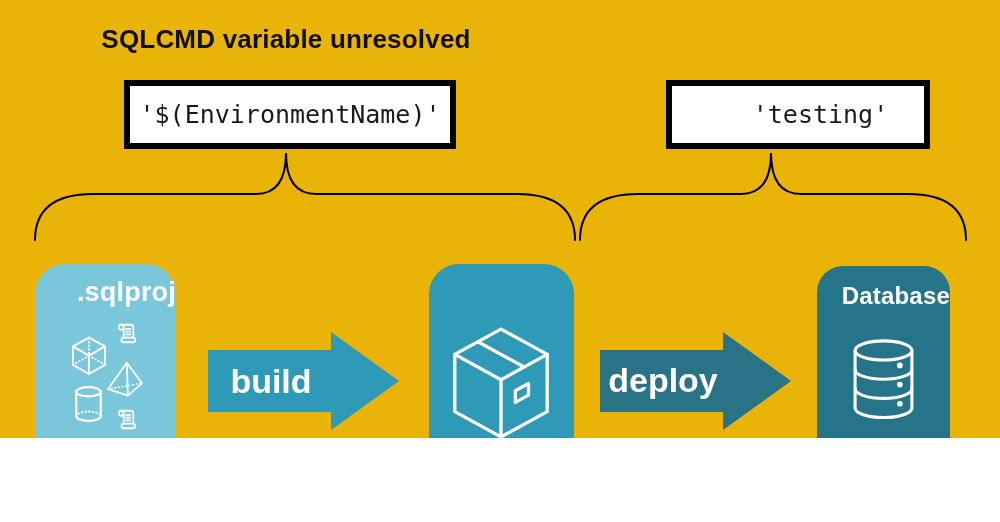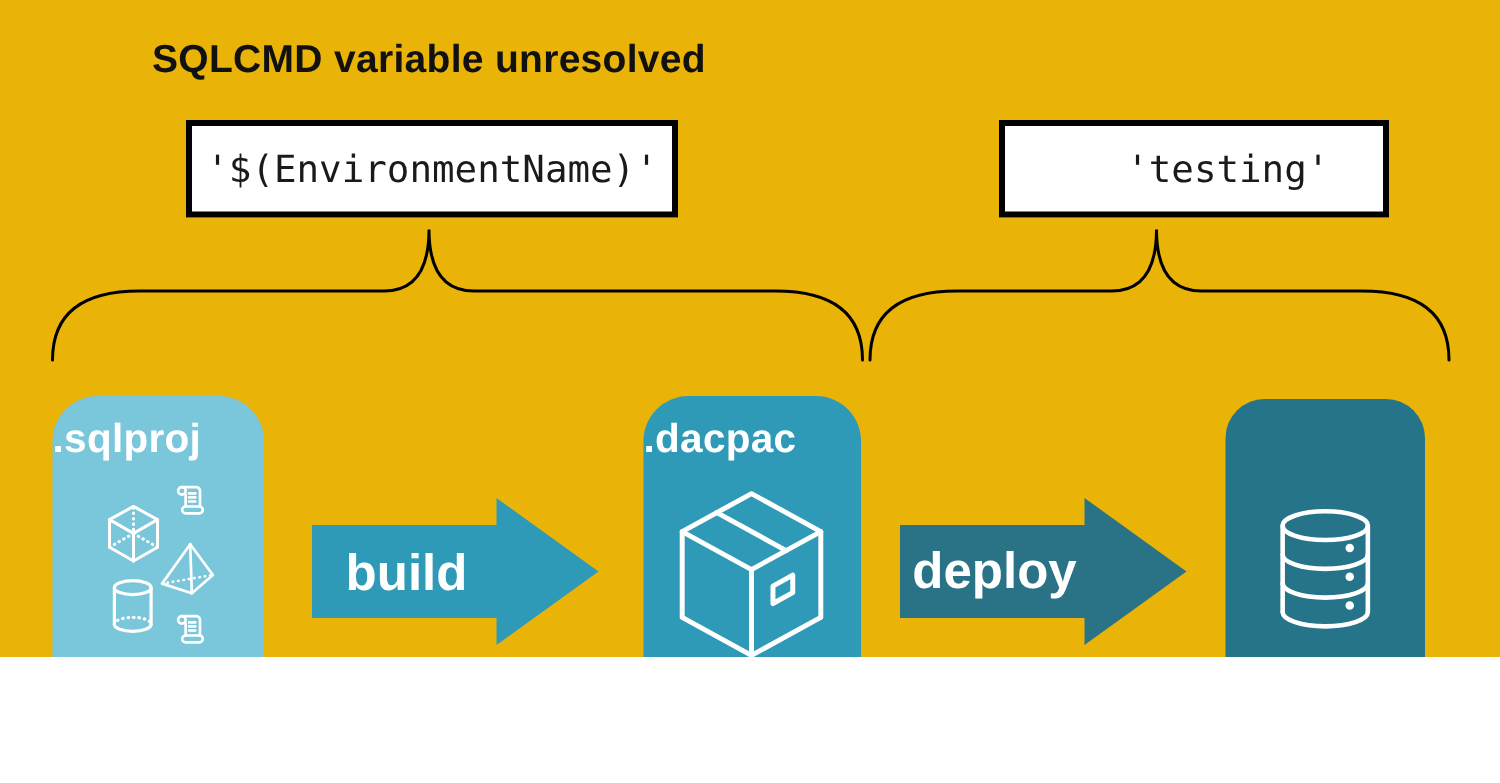--- a/index.html
+++ b/index.html
@@ -8,35 +8,35 @@
     font-family:"Liberation Sans", sans-serif;
   }
   .heading{
     position:absolute;top:24px;width:400px;text-align:center;
     font-size:26px;font-weight:bold;color:#111;letter-spacing:.2px;
   }
   .heading-left{left:86px;}
   .heading-right{left:571px;}
   .codebox{
     position:absolute;top:80px;height:57px;background:#fff;
-    border:4px solid #000000;display:flex;align-items:center;justify-content:center;
+    border:6px solid #000000;display:flex;align-items:center;justify-content:center;
     font-family:"DejaVu Sans Mono","Liberation Mono",monospace;
     font-size:25px;color:#1a1a1a;white-space:pre;
   }
   .codebox-left{left:124px;width:320px;}
   .codebox-right{left:666px;width:207px;padding-left:45px;}
   .brace{position:absolute;top:150px;}
   .brace-left{left:33px;}
   .brace-right{left:578px;}
   .card{position:absolute;border-radius:30px;}
   .card-sqlproj{left:35px;top:264px;width:141px;height:226px;background:#7AC6DA;}
   .card-dacpac{left:429px;top:264px;width:145px;height:224px;background:#2F9AB7;}
   .card-database{left:817px;top:266px;width:133px;height:222px;background:#25748A;border-radius:26px;}
   .card-label{
-    display:block;text-align:left;color:#fff;font-weight:bold;
+    display:block;text-align:right;color:#fff;font-weight:bold;
     font-size:27px;margin-top:13px;letter-spacing:.2px;
   }
   .card-database .card-label{font-size:24px;margin-top:16px;}
   .icon{position:absolute;}
   .arrow{position:absolute;top:330px;}
   .arrow-build{left:205px;}
   .arrow-deploy{left:597px;}
   .arrow text{
     font-family:"Liberation Sans",sans-serif;font-weight:bold;font-size:34px;fill:#fff;
   }
@@ -96,36 +96,36 @@
       <path d="M10.6 7.6 H14.6 M10.6 10.2 H14.6 M10.6 12.8 H14.6"></path>
     </svg>
   </div>
 
   <svg class="arrow arrow-build" width="196" height="102" viewBox="0 0 196 102">
     <polygon points="3,20 126,20 126,2 194,51 126,100 126,82 3,82" fill="#2F9AB7"></polygon>
     <text x="66" y="63" text-anchor="middle">build</text>
   </svg>
 
   <div class="card card-dacpac">
-    <span class="card-label">.dacpac</span>
 
     <svg class="icon" style="left:17px;top:56px" width="110" height="126" viewBox="0 0 100 110" fill="none" stroke="#fff" stroke-width="3" stroke-linecap="round" stroke-linejoin="round">
       <path d="M50 6 L92 29 V81 L50 104 L8 81 V29 Z"></path>
       <path d="M8 29 L50 52 L92 29 M50 52 V104"></path>
       <path d="M29 17.5 L71 40.5"></path>
       <path d="M63 62 L75 55.4 V66 L63 72.6 Z"></path>
     </svg>
   </div>
 
   <svg class="arrow arrow-deploy" width="196" height="102" viewBox="0 0 196 102">
     <polygon points="3,20 126,20 126,2 194,51 126,100 126,82 3,82" fill="#2A7386"></polygon>
     <text x="66" y="62" text-anchor="middle">deploy</text>
   </svg>
 
   <div class="card card-database">
+    <span class="card-label">Database</span>
 
     <svg class="icon" style="left:31px;top:72px" width="71" height="86" viewBox="0 0 100 120" fill="none" stroke="#fff" stroke-width="4.3" stroke-linecap="round">
       <ellipse cx="50" cy="17" rx="40" ry="13.5"></ellipse>
       <path d="M10 17 V98 M90 17 V98"></path>
       <path d="M10 98 A40 13.5 0 0 0 90 98"></path>
       <path d="M10 44 A40 13.5 0 0 0 90 44"></path>
       <path d="M10 71 A40 13.5 0 0 0 90 71"></path>
       <circle cx="73" cy="38" r="4" fill="#fff" stroke="none"></circle>
       <circle cx="73" cy="65" r="4" fill="#fff" stroke="none"></circle>
       <circle cx="73" cy="92" r="4" fill="#fff" stroke="none"></circle>

